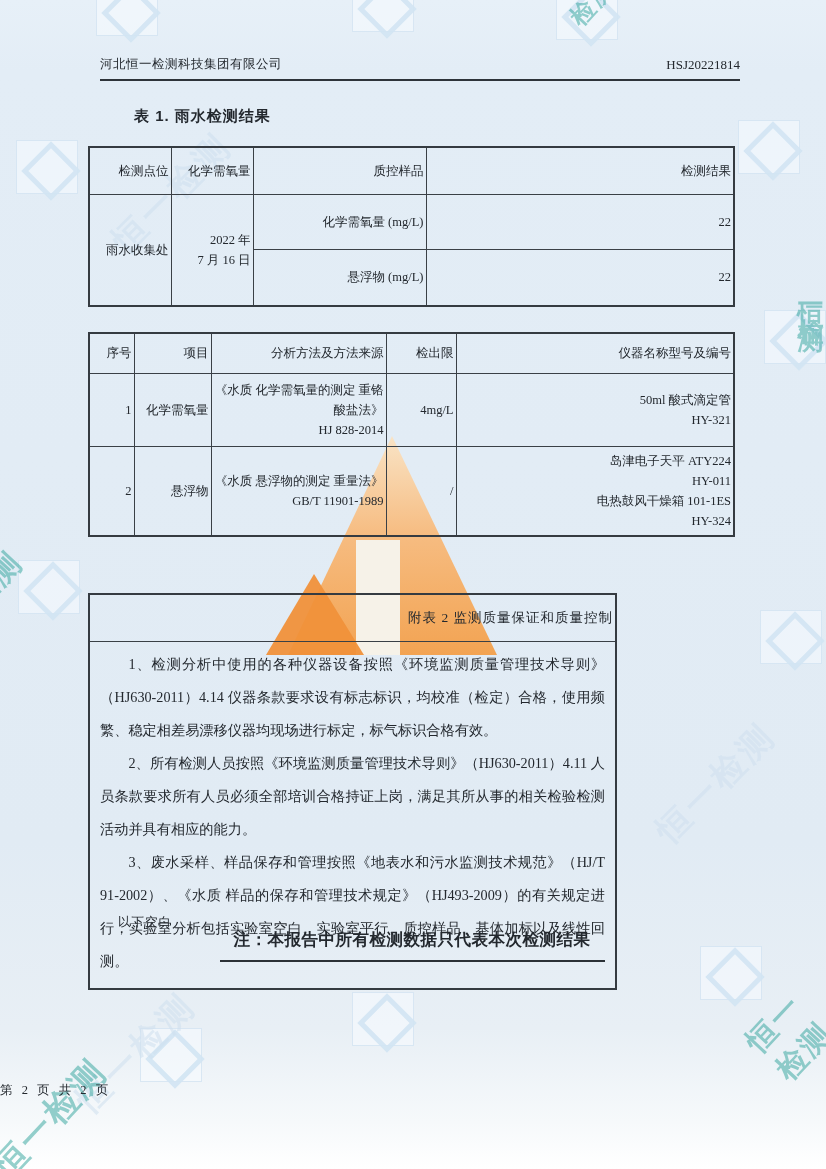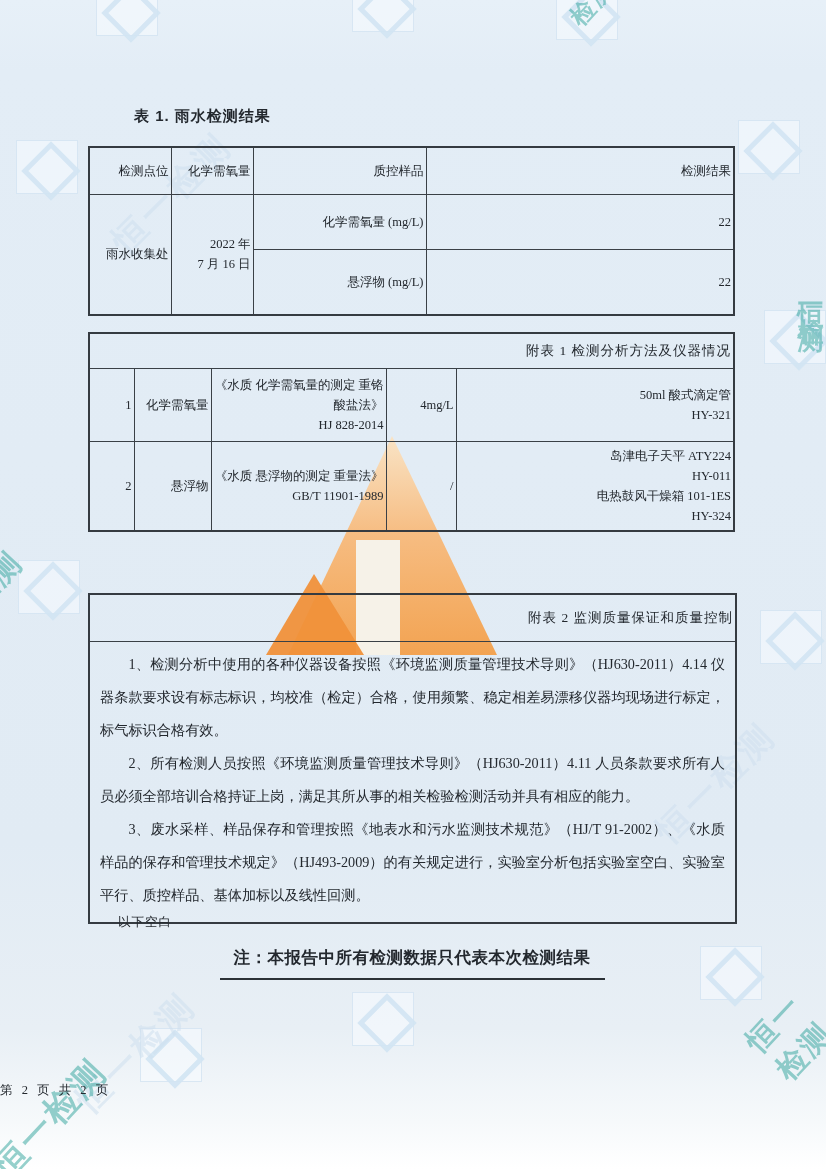--- a/index.html
+++ b/index.html
@@ -27,29 +27,29 @@
   .hdr .co{font-size:12.5px;letter-spacing:.5px;}
   .hdr .no{font-size:13px;}
   .doc-title{position:absolute;left:134px;top:107px;font-family:"Liberation Sans","DejaVu Sans",sans-serif;
        font-weight:bold;font-size:15px;letter-spacing:1px;}
   table.tbl{border-collapse:collapse;table-layout:fixed;position:absolute;left:88px;
        border:2px solid #353b41;background:transparent;}
   .tbl td,.tbl th{border:1px solid #3a4046;text-align:right;vertical-align:middle;
        font-weight:normal;font-size:12.5px;padding:0 2px;line-height:20px;}
   .t1{top:146px;width:645px;}
   .t2{top:332px;width:645px;}
-  .t3{top:593px;width:649px;}
+  .t3{top:593px;width:529px;}
   .t2 .cap,.t3 .cap{font-size:13.5px;letter-spacing:1px;}
   .t3 .body-cell{text-align:justify;vertical-align:top;padding:6px 10px 10px 10px;}
   .t3 .body-cell p{margin:0;text-indent:2em;font-size:14.2px;line-height:33px;}
   .blank-label{position:absolute;left:118px;top:914px;font-size:12.5px;letter-spacing:1px;}
   .note-wrap{position:absolute;left:88px;top:929px;width:648px;text-align:center;}
   .note-wrap span{display:inline-block;font-family:"Liberation Sans","DejaVu Sans",sans-serif;
        font-weight:bold;font-size:16.5px;letter-spacing:.5px;padding:0 14px 9px 14px;
-       border-bottom:2px solid #2b3136;margin-top:18px;}
+       border-bottom:2px solid #2b3136;}
   .footer{position:absolute;left:0;right:0;top:1082px;text-align:left;font-size:12.5px;letter-spacing:3px;}
 </style>
 </head>
 <body>
 
 <div class="page">
 
   <div class="wm-layer">
     <div class="tile" style="left:96px;top:-18px;"></div>
     <div class="tile" style="left:352px;top:-22px;"></div>
@@ -82,20 +82,24 @@
         </linearGradient>
       </defs>
       <polygon points="140,8 245,227 36,227" fill="url(#gOr)" opacity="0.92"></polygon>
       <rect x="104" y="112" width="44" height="115" fill="#f6f2e8"></rect>
       <polygon points="62,146 112,227 14,227" fill="#f0913a" opacity="0.95"></polygon>
     </svg>
   </div>
 
   <div class="content">
 
+    <div class="hdr">
+      <span class="co">河北恒一检测科技集团有限公司</span>
+      <span class="no">HSJ20221814</span>
+    </div>
 
     <div class="doc-title">表 1. 雨水检测结果</div>
 
     <table class="tbl t1">
       <colgroup>
           <col style="width:82px">
           <col style="width:82px">
           <col style="width:173px">
           <col style="width:308px">
         </colgroup>
@@ -108,38 +112,42 @@
       </tr>
       <tr style="height:55px">
         <td rowspan="2">雨水收集处</td>
         <td rowspan="2">
           <div>2022 年</div>
           <div>7 月 16 日</div>
         </td>
         <td>化学需氧量 (mg/L)</td>
         <td>22</td>
       </tr>
-      <tr style="height:66px">
+      <tr style="height:57px">
         <td>悬浮物 (mg/L)</td>
         <td>22</td>
       </tr>
     </tbody>
       </table>
 
     <table class="tbl t2">
       <colgroup>
           <col style="width:45px">
           <col style="width:77px">
           <col style="width:175px">
           <col style="width:70px">
           <col style="width:278px">
         </colgroup>
       <tbody>
-          <tr style="height:35px">
-        <td colspan="5" class="cap">附表 1 检测分析方法及仪器情况</td>
+      <tr style="height:40px">
+        <th>序号</th>
+        <th>项目</th>
+        <th>分析方法及方法来源</th>
+        <th>检出限</th>
+        <th>仪器名称型号及编号</th>
       </tr>
       <tr style="height:73px">
         <td>1</td>
         <td>化学需氧量</td>
         <td>
           <div>《水质 化学需氧量的测定 重铬</div>
           <div>酸盐法》</div>
           <div>HJ 828-2014</div>
         </td>
         <td>4mg/L</td>

